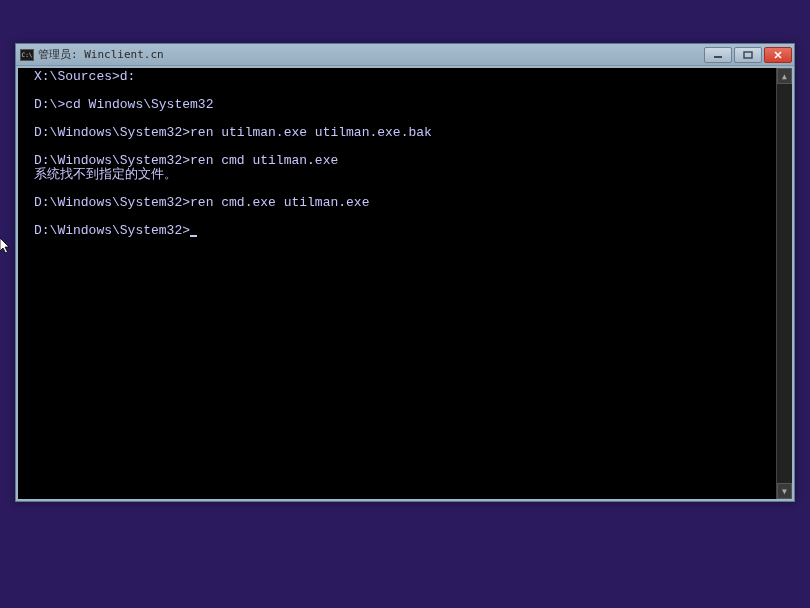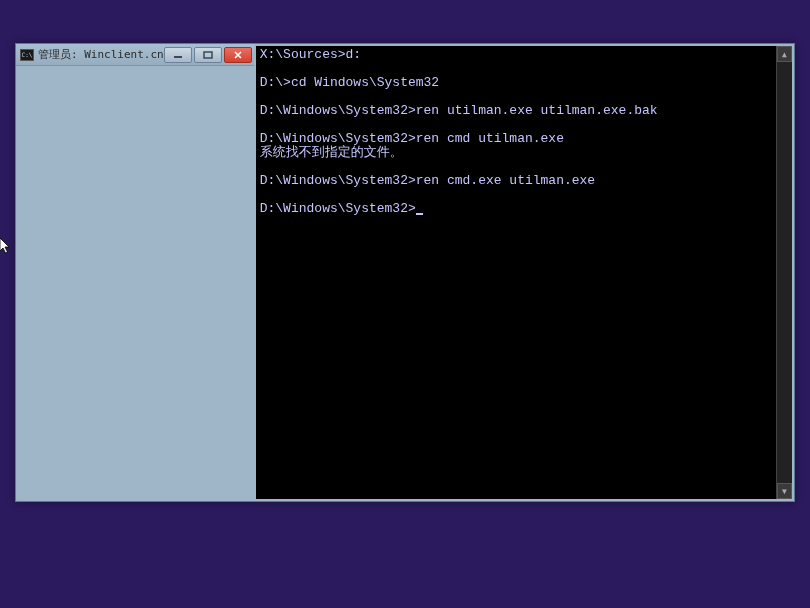--- a/index.html
+++ b/index.html
@@ -29,21 +29,21 @@
     .window {
       position: absolute;
       left: 15px;
       top: 43px;
       width: 780px;
       height: 459px;
       background: #9fb6c9;
       border: 1px solid #5a7a94;
       box-shadow: 0 0 8px rgba(0,0,0,0.4);
       display: flex;
-      flex-direction: row;
+      flex-direction: column;
     }
     .titlebar {
       height: 22px;
       background: linear-gradient(to bottom, #a8bfd2 0%, #96adc0 100%);
       display: flex;
       align-items: center;
       padding: 0 2px 0 4px;
       font-size: 11px;
       color: #2a2a2a;
       border-bottom: 1px solid #7a95ac;
@@ -99,21 +99,21 @@
       display: flex;
       position: relative;
     }
     .console {
       flex: 1;
       background: #000;
       color: #c6c6ff;
       font-family: "SimSun", "NSimSun", "Courier New", monospace;
       font-size: 13px;
       line-height: 14px;
-      padding: 2px 0 2px 4px;
+      padding: 2px 0 2px 16px;
       white-space: pre;
       overflow: hidden;
     }
     .console .line {
       display: block;
       min-height: 14px;
     }
     .scrollbar {
       width: 16px;
       background: #2a2a2a;

